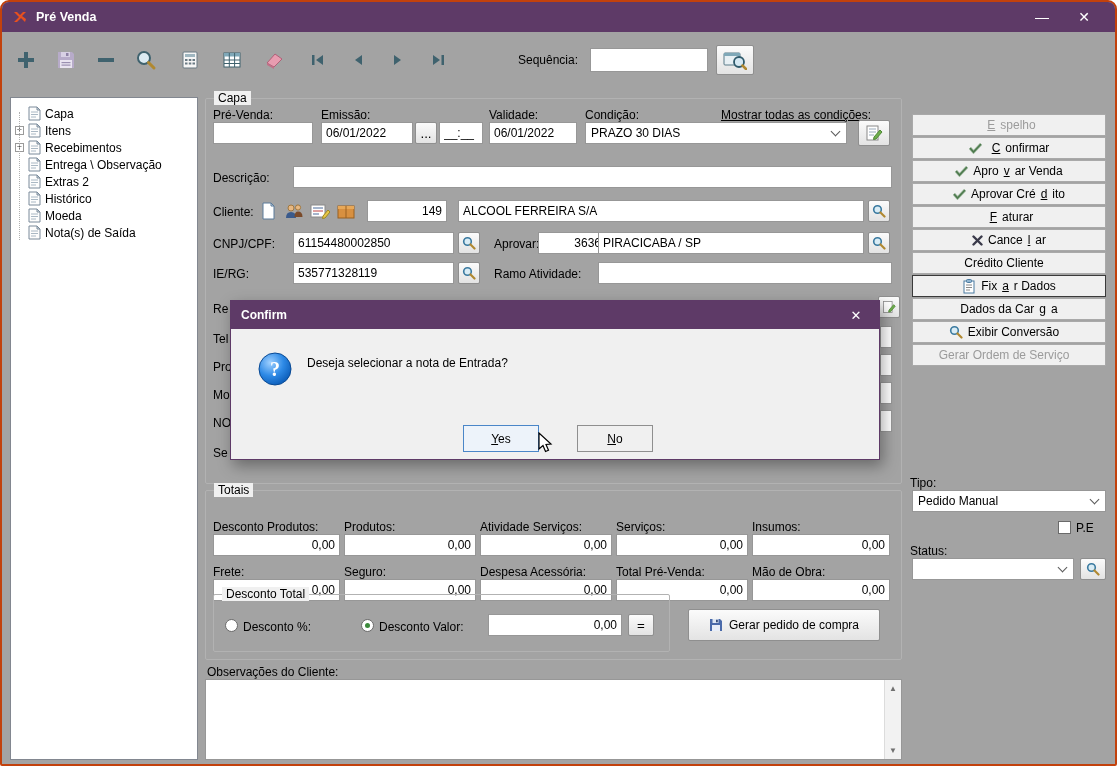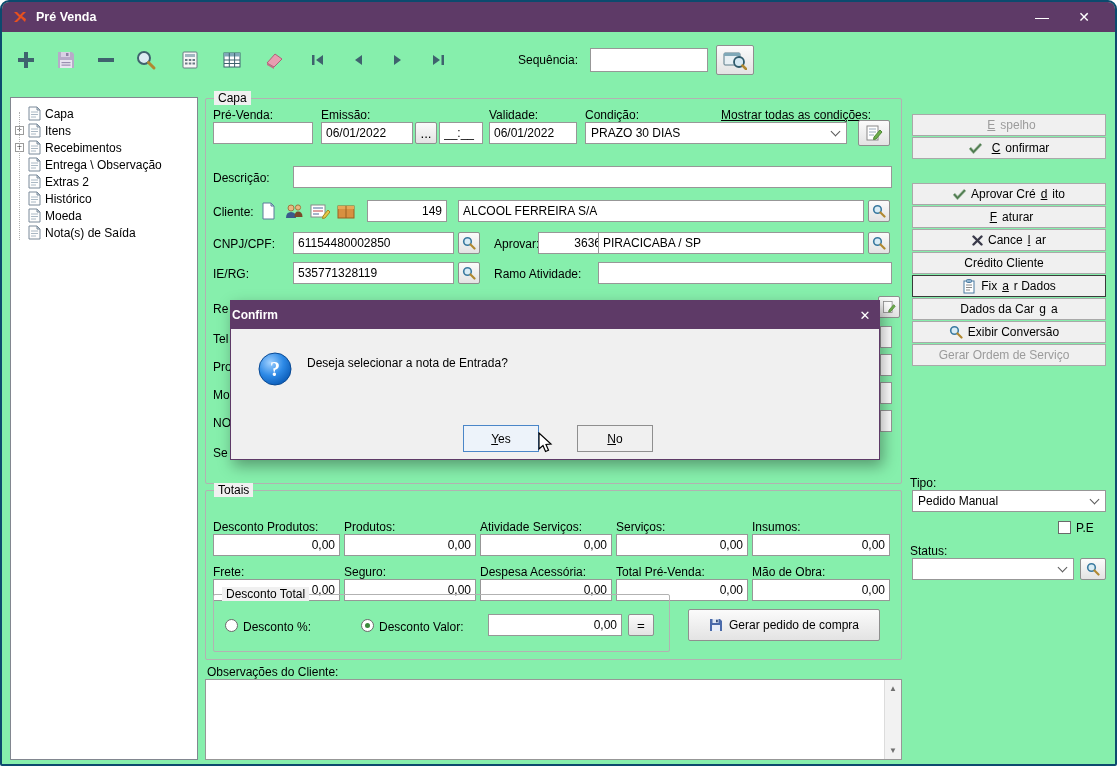--- a/index.html
+++ b/index.html
@@ -1,19 +1,19 @@
 <!DOCTYPE html>
 <html><head>
 <meta charset="utf-8">
 <style>
   * { margin:0; padding:0; box-sizing:border-box; }
   html,body { background:#ffffff; }
   body { font-family:"Liberation Sans", sans-serif; font-size:12px; color:#000; }
-  .window { position:relative; width:1117px; height:766px; background:#86efac;
-            border:2px solid #0c4a6e; border-radius:9px 9px 2px 2px; overflow:hidden; }
+  .window { position:relative; width:1117px; height:766px; background:#a3a3a3;
+            border:2px solid #c2410c; border-radius:9px 9px 2px 2px; overflow:hidden; }
   .abs { position:absolute; }
   .titlebar { position:absolute; left:0; top:0; right:0; height:30px; background:#5e3a67;
               display:flex; align-items:center; padding:0 10px; color:#fff; }
   .title-text { font-weight:bold; font-size:12.5px; margin-left:8px; }
   .tb-btn { width:42px; height:30px; background:transparent; border:none; color:#fff;
             font-size:14px; cursor:pointer; font-family:inherit; }
   .tibtn { position:absolute; top:43px; width:32px; height:30px; background:transparent; border:none;
            display:flex; align-items:center; justify-content:center; padding:0; cursor:pointer; }
   .lbl { position:absolute; font-size:12px; white-space:nowrap; }
   .tb { position:absolute; height:22px; background:#fff; border:1px solid #979797; font-family:inherit;
@@ -42,21 +42,21 @@
   .rbtn.focusd { border:1px solid #3a3a3a; }
   .k { text-decoration:underline; }
   .radio { position:absolute; width:13px; height:13px; border:1px solid #6a6a6a; border-radius:50%; background:#fff; }
   .radio.on::after { content:""; position:absolute; left:3px; top:3px; width:5px; height:5px;
                      border-radius:50%; background:#3c8a3c; }
   .cb { position:absolute; width:13px; height:13px; border:1px solid #6a6a6a; background:#fff; }
   .link { text-decoration:underline; cursor:pointer;margin-left:9px; }
   .dlg { position:absolute; left:228px; top:298px; width:650px; height:160px; background:#f0f0f0;
          border:1px solid #5e3a67; box-shadow:3px 6px 14px rgba(0,0,0,.35); z-index:50; }
   .dlg-title { position:absolute; left:0; top:0; right:0; height:28px; background:#5e3a67; color:#fff;
-               display:flex; align-items:center; padding:0 1px; font-weight:bold; }
+               display:flex; align-items:center; padding:0 10px; font-weight:bold; }
   .dlg-btn { position:absolute; width:76px; height:27px; background:#f0f0f0; border:1px solid #8f8f8f;
              font-size:12px; font-family:inherit; cursor:pointer; }
   .dlg-btn.focus { border:1px solid #4a86c8; background:#edf3fa; }
   .memo { position:absolute; left:203px; top:677px; width:697px; height:81px; background:#fff;
           border:1px solid #979797; }
   .scol { position:absolute; right:0; top:0; bottom:0; width:17px; background:#f2f2f2; border-left:1px solid #dcdcdc; }
   .sarr { position:absolute; left:0; width:16px; height:17px; font-size:8px; color:#707070;
           text-align:center; line-height:17px; background:#f2f2f2; cursor:pointer; }
   .sliver { position:absolute; width:12px; height:22px; background:#fff; border:1px solid #979797; }
   .tcol { display:flex; flex-direction:column; }
@@ -468,20 +468,29 @@
   </button>
   <button class="rbtn" style="top:135px">
     <svg width="13" height="11" viewBox="0 0 13 11">
         <path d="M1 5 L4.5 9 L12 1" fill="none" stroke="#9fb89f" stroke-width="3"></path>
         <path d="M1 5 L4.5 9 L12 1" fill="none" stroke="#4d7a4d" stroke-width="1.6"></path>
       </svg>
     <span></span>
       <span class="k">C</span>
       <span>onfirmar</span>
   </button>
+  <button class="rbtn" style="top:158px">
+    <svg width="13" height="11" viewBox="0 0 13 11">
+        <path d="M1 5 L4.5 9 L12 1" fill="none" stroke="#9fb89f" stroke-width="3"></path>
+        <path d="M1 5 L4.5 9 L12 1" fill="none" stroke="#4d7a4d" stroke-width="1.6"></path>
+      </svg>
+    <span>Apro</span>
+      <span class="k">v</span>
+      <span>ar Venda</span>
+  </button>
   <button class="rbtn" style="top:181px">
     <svg width="13" height="11" viewBox="0 0 13 11">
         <path d="M1 5 L4.5 9 L12 1" fill="none" stroke="#9fb89f" stroke-width="3"></path>
         <path d="M1 5 L4.5 9 L12 1" fill="none" stroke="#4d7a4d" stroke-width="1.6"></path>
       </svg>
     <span>Aprovar Cré</span>
       <span class="k">d</span>
       <span>ito</span>
   </button>
   <button class="rbtn" style="top:204px">

